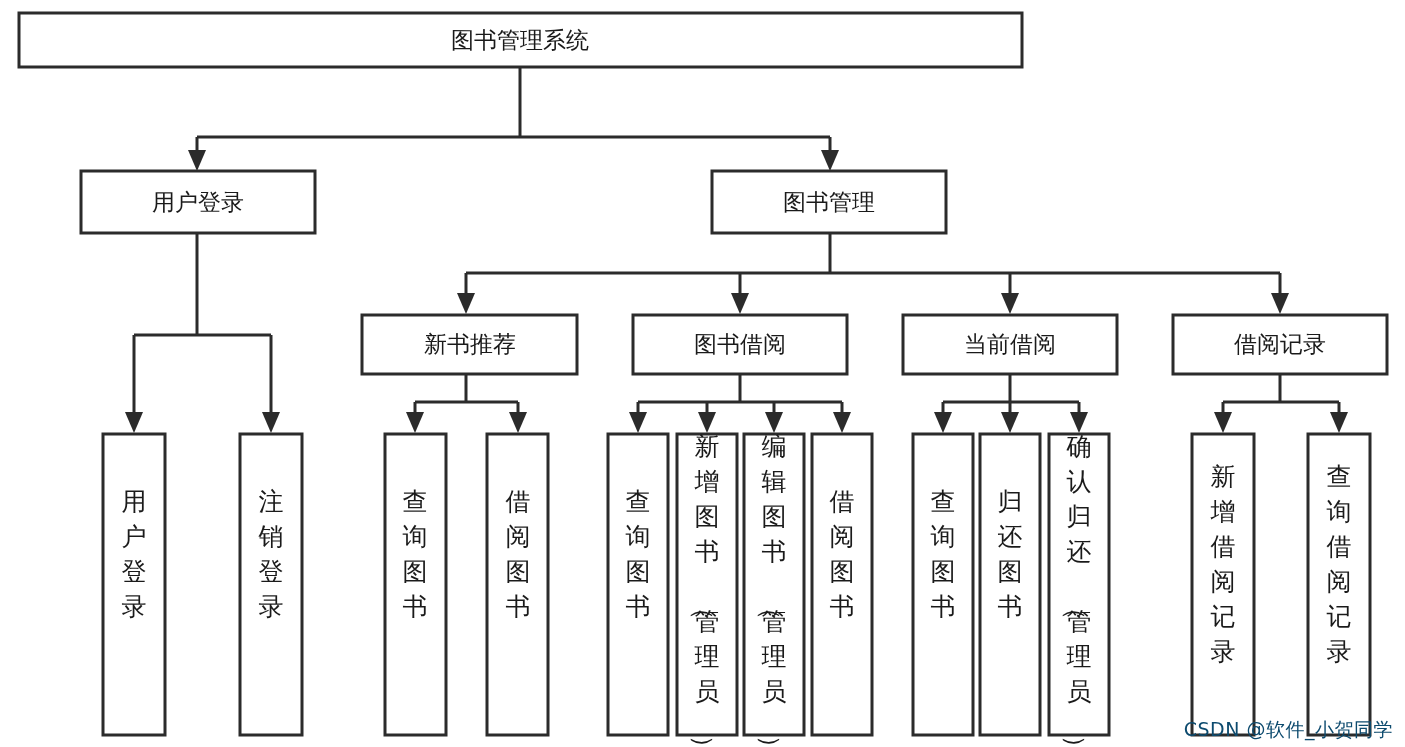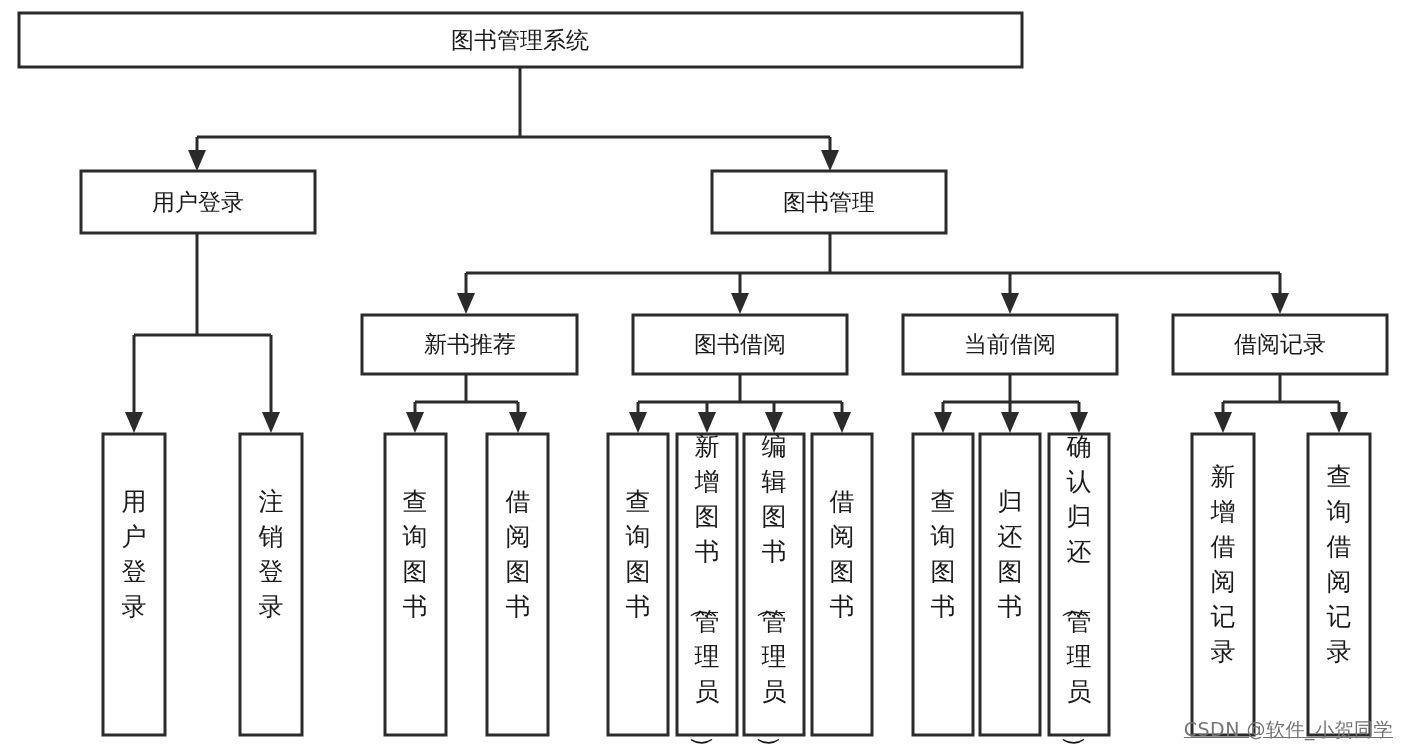--- a/index.html
+++ b/index.html
@@ -55,25 +55,24 @@
     fill: #1a1a1a;
     font-size: 25px;
     text-anchor: middle;
   }
   .watermark-text {
     position: absolute;
     right: 12px;
     bottom: 4px;
     font-family: "DejaVu Sans", "Liberation Sans", sans-serif;
     font-size: 19px;
-    color: #737373;
+    color: #0c4a6e;
     letter-spacing: 0.5px;
     white-space: nowrap;
     pointer-events: none;
-    text-decoration: underline;
   }
 </style>
 </head>
 <body>
 
 <div id="diagram-root">
 
   <svg class="diagram-canvas" viewBox="0 0 1405 747" xmlns="http://www.w3.org/2000/svg">
 
     <g>

